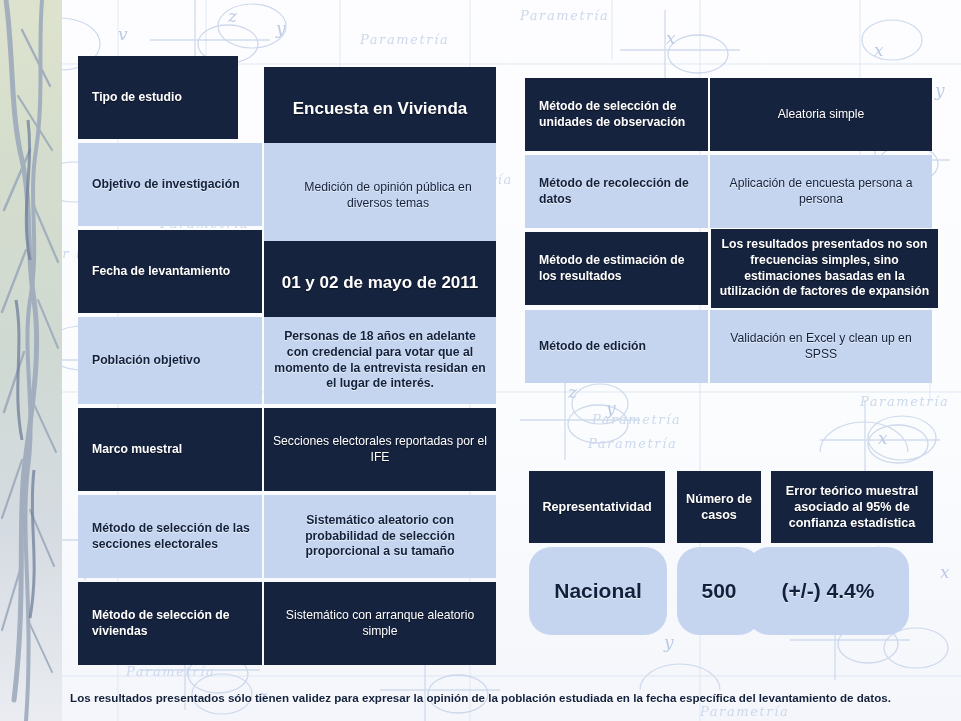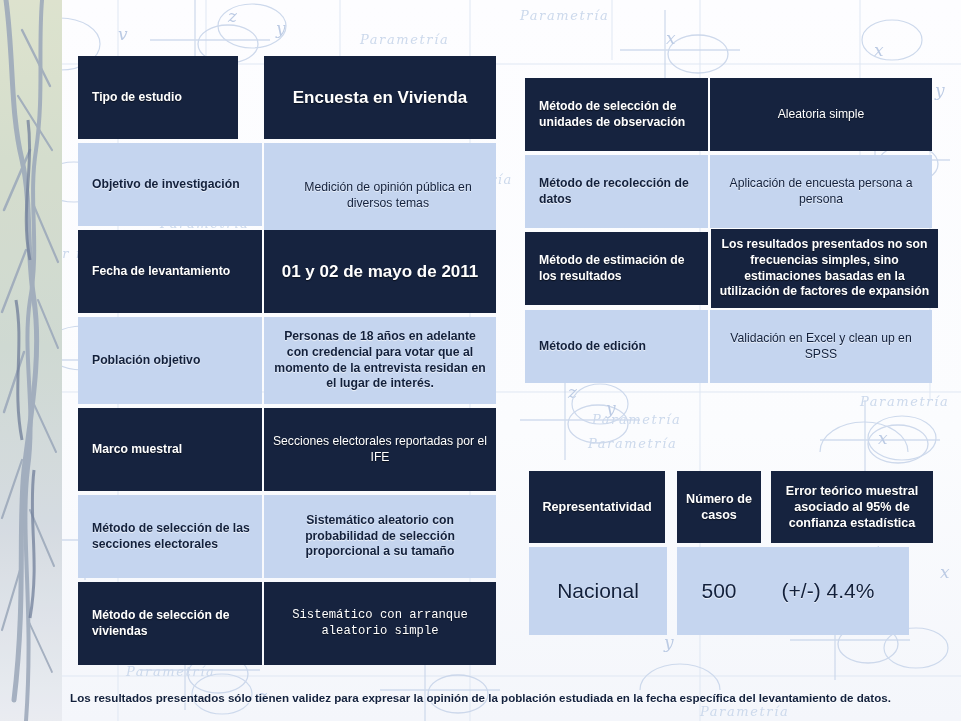--- a/index.html
+++ b/index.html
@@ -58,22 +58,22 @@
     background-color:#c5d5ef;
     color:#12203c;
     background-image:radial-gradient(rgba(255,255,255,.55) .6px, transparent .7px);
     background-size:4px 4px;
     text-shadow:0 1px 1px rgba(255,255,255,.75);
   }
   .lbl{font-size:12.2px;font-weight:bold;justify-content:flex-start;text-align:left;padding-left:14px;}
   .lbl-normal{font-weight:bold;}
   .val{font-size:12.2px;font-weight:normal;}
   .val-b{font-weight:bold;}
-  .big{font-size:17px;font-weight:bold;}
-  .huge{font-size:21px;font-weight:normal;}
+  .big{font-size:17px;font-weight:bold;margin-top:11px;}
+  .huge{font-size:21px;font-weight:bold;border-radius:22px;}
   .mid{font-size:12.6px;font-weight:bold;}
 
   #footer-note{
     position:absolute;left:0;right:0;bottom:17px;
     text-align:center;
     font-size:11.6px;font-weight:bold;color:#12203c;
     text-shadow:0 1px 1px rgba(255,255,255,.9);
     padding:0 10px;
   }
 </style>
@@ -228,21 +228,21 @@
     <div class="cell light lbl" style="left:78px;  top:317px; width:184px; height:87px;">Población objetivo</div>
     <div class="cell light val val-b" style="left:264px; top:317px; width:232px; height:87px;">Personas de 18 años en adelante con credencial para votar que al momento de la entrevista residan en el lugar de interés.</div>
 
     <div class="cell dark lbl" style="left:78px;  top:408px; width:184px; height:83px;">Marco muestral</div>
     <div class="cell dark val" style="left:264px; top:408px; width:232px; height:83px;">Secciones electorales reportadas por el IFE</div>
 
     <div class="cell light lbl" style="left:78px;  top:495px; width:184px; height:83px;">Método de selección de las secciones electorales</div>
     <div class="cell light val val-b" style="left:264px; top:495px; width:232px; height:83px;">Sistemático aleatorio con probabilidad de selección proporcional a su tamaño</div>
 
     <div class="cell dark lbl" style="left:78px;  top:582px; width:184px; height:83px;">Método de selección de viviendas</div>
-    <div class="cell dark val" style="left:264px; top:582px; width:232px; height:83px;font-family:Liberation Mono, monospace;">Sistemático con arranque aleatorio simple</div>
+    <div class="cell dark val" style="left:264px; top:582px; width:232px; height:83px;">Sistemático con arranque aleatorio simple</div>
   </div>
 
   <div>
 
     <div class="cell dark lbl" style="left:525px; top:78px;  width:183px; height:73px;">Método de selección de unidades de observación</div>
     <div class="cell dark val" style="left:710px; top:78px;  width:222px; height:73px;">Aleatoria simple</div>
 
     <div class="cell light lbl" style="left:525px; top:155px; width:183px; height:73px;">Método de recolección de datos</div>
     <div class="cell light val" style="left:710px; top:155px; width:222px; height:73px;">Aplicación de encuesta persona a persona</div>
 

